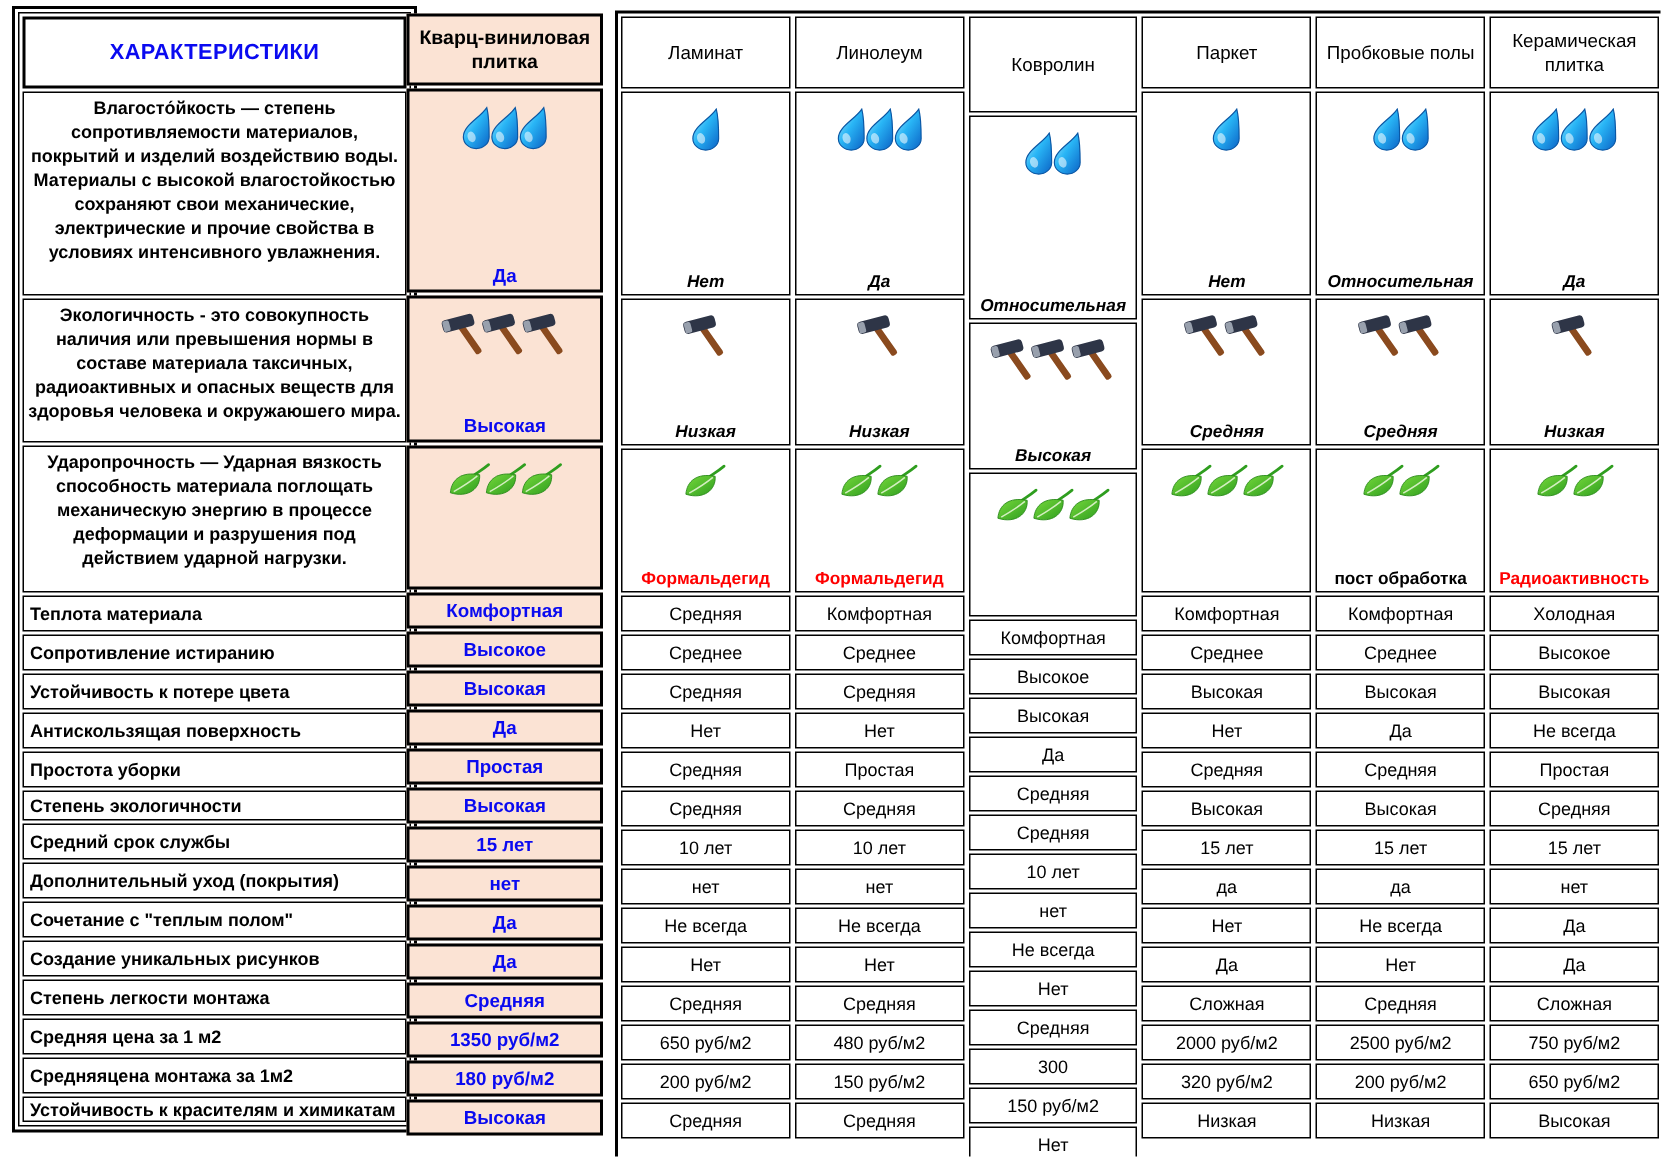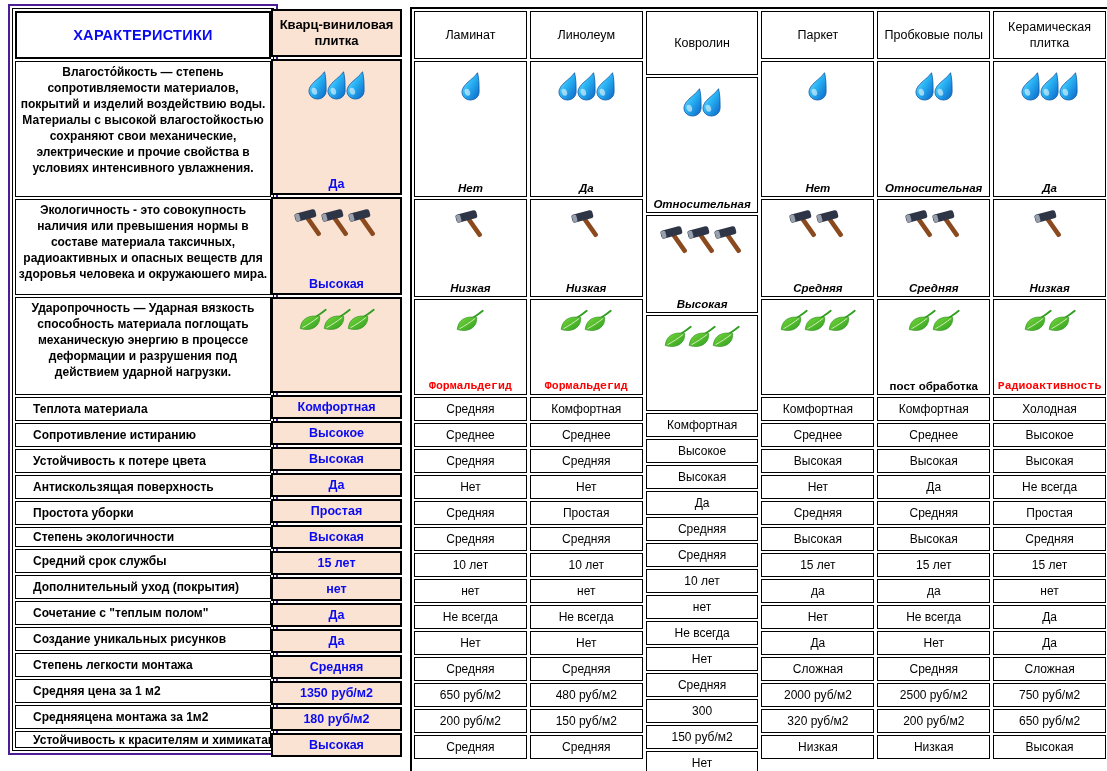--- a/index.html
+++ b/index.html
@@ -2,26 +2,26 @@
 <html><head>
 <meta charset="utf-8">
 <style>
   html,body{margin:0;padding:0;background:#fff;}
   .board{position:relative;width:1107px;height:771px;background:#fff;
          font-family:"Liberation Sans","DejaVu Sans",sans-serif;color:#000;}
   .col{display:flex;flex-direction:column;gap:2px;}
   .cell{box-sizing:border-box;background:#fff;border:1px solid #000;position:relative;}
 
   
-  .left-panel{position:absolute;left:8px;top:4px;width:262px;border:2px solid #4c1d95;padding:2px;}
+  .left-panel{position:absolute;left:8px;top:4px;width:262px;border:2px solid #000000;padding:2px;}
   .left-inner{border:1px solid #000;padding:2px;}
   .head-cell{border-width:2px;display:flex;align-items:center;justify-content:center;}
   .head-cell span{color:#0a0af0;font-weight:bold;font-size:14.5px;letter-spacing:.3px;}
   .desc{padding:3px 2px;text-align:center;font-weight:bold;font-size:12px;line-height:1.33;}
-  .rowlab{display:flex;align-items:center;padding:0 17px;font-weight:bold;font-size:12px;white-space:nowrap;overflow:hidden;}
+  .rowlab{display:flex;align-items:center;padding:0 4px;font-weight:bold;font-size:12px;white-space:nowrap;overflow:hidden;}
 
   
   .quartz-col{position:absolute;left:271px;top:9px;width:131px;}
   .q{background:#fbe3d4;border:2px solid #000;}
   .q.head{display:flex;align-items:center;justify-content:center;text-align:center;
           font-weight:bold;font-size:13px;line-height:1.25;padding:2px;}
   .q.val{display:flex;align-items:center;justify-content:center;
          font-weight:bold;color:#0a0af0;font-size:12.5px;}
 
   
@@ -33,21 +33,21 @@
   .m.val{display:flex;align-items:center;justify-content:center;font-size:12px;text-align:center;}
 
   
   .icon-cell{display:flex;justify-content:center;align-items:flex-start;padding-top:9px;}
   .icons{display:flex;align-items:flex-start;justify-content:center;}
   .icons .ic{margin:0 -3px;}
   .cap{position:absolute;bottom:2px;left:1px;right:1px;text-align:center;
        font-weight:bold;font-size:11.5px;white-space:nowrap;}
   .cap.ital{font-style:italic;}
   .cap.blue{color:#0a0af0;font-size:12.5px;}
-  .cap.red{color:#ff0000;font-family:Liberation Mono, monospace;}
+  .cap.red{color:#ff0000;}
 </style>
 </head>
 <body>
 
 <div class="board">
 
   <svg width="0" height="0" style="position:absolute" aria-hidden="true">
     <defs>
       <linearGradient id="gDrop" x1="0" y1="0" x2="1" y2="1">
         <stop offset="0" stop-color="#b3e9fc"></stop>

